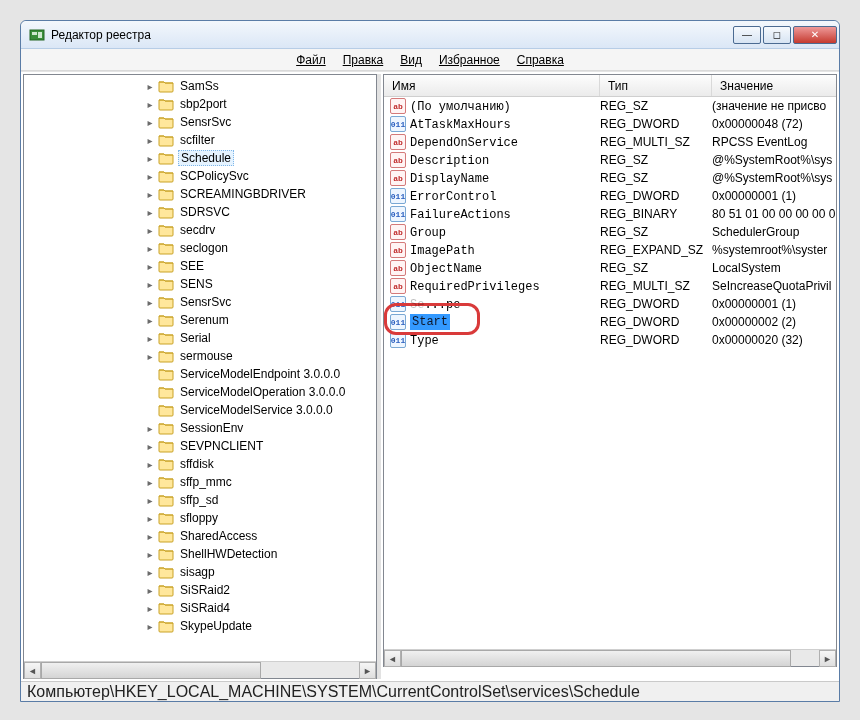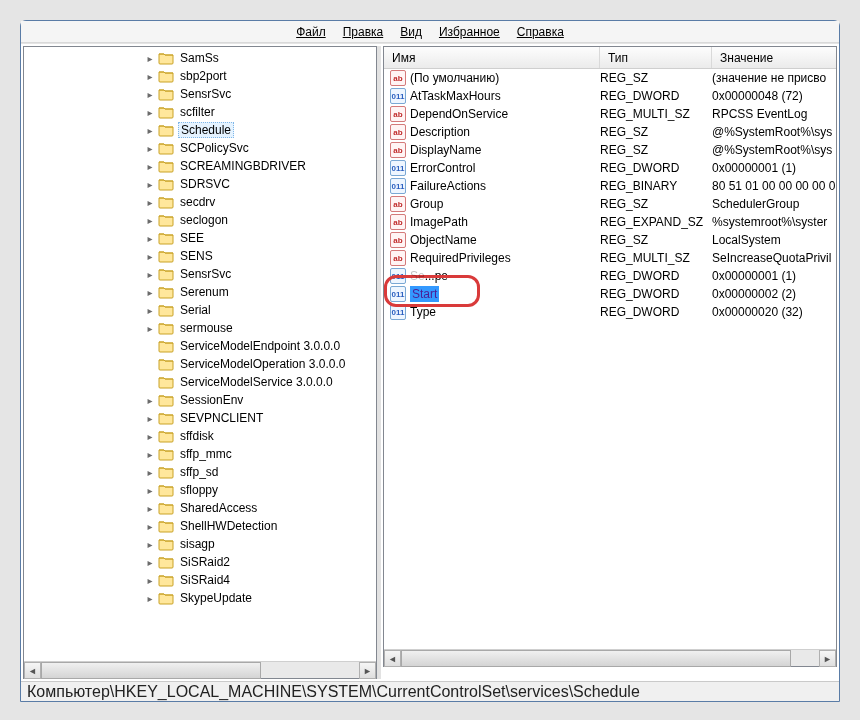--- a/index.html
+++ b/index.html
@@ -26,37 +26,52 @@
   .tree-row.selected .lbl { background: #e5f3ff; border: 1px dotted #7fb7e9; }
   svg.folder-svg { width: 16px; height: 14px; }
   .hscroll { height: 17px; background: #e9e9e9; border-top: 1px solid #cfcfcf; position: relative; }
   .hscroll .btn { position: absolute; top: 0; width: 17px; height: 17px; background: linear-gradient(#f6f6f6,#dedede); border: 1px solid #b0b0b0; display:flex; align-items:center; justify-content:center; font-size:9px; color:#555;}
   .hscroll .btn.l { left: 0; } .hscroll .btn.r { right: 0; }
   .hscroll .thumb { position: absolute; top: 0; height: 17px; background: linear-gradient(#f0f0f0,#d4d4d4); border: 1px solid #a8a8a8; }
   .listhead { height: 22px; display: flex; align-items: center; background: linear-gradient(#fdfdfd,#ebebeb); border-bottom: 1px solid #cfcfcf; }
   .listhead .col { padding: 0 8px; height: 100%; display: flex; align-items: center; border-right: 1px solid #d9d9d9; }
   .listbody { flex: 1; overflow: hidden; position: relative; }
   .row { display: flex; align-items: center; height: 18px; }
-  .row .c1 { width: 216px; display: flex; align-items: center; padding-left: 6px; }
+  .row .c1 { width: 216px; display: flex; align-items: flex-end; padding-left: 6px; font-family: Liberation Mono, monospace; }
   .row .c2 { width: 112px; }
   .row .c3 { flex: 1; white-space: nowrap; overflow: hidden; }
   .valicon { width: 16px; height: 16px; margin-right: 4px; display: inline-flex; align-items:center; justify-content:center; font-size: 8px; font-weight: bold; border: 1px solid; border-radius: 2px;}
   .valicon.ab { background: #fff4f4; border-color: #d47a7a; color: #c02c2c; }
   .valicon.bn { background: #eef6ff; border-color: #7aa8d4; color: #2c60c0; }
-  .row.selected .name { background: #3399ff; color: #4c1d95; padding: 1px 2px; }
+  .row.selected .name { background: #3399ff; color: #0f172a; padding: 1px 2px; }
   .highlight-ring { position: absolute; border: 3px solid #d93a3a; border-radius: 12px; pointer-events: none; }
   .vsplit { width: 4px; background: #e2e2e2; cursor: col-resize; margin: 2px 0; }
   .statusbar { height: 20px; border-top: 1px solid #cacaca; background: #f0f0f0; padding: 2px 6px; display: flex; align-items: center; font-size: 16px; color: #222;}
   .treelines { position: relative; }
   .col.name { width: 216px; } .col.type { width: 112px; } .col.val { flex: 1; border-right: none; }
 </style>
 </head>
 <body>
 
 <div class="window">
+  <div class="titlebar">
+    <span class="icon">
+      <svg viewBox="0 0 16 16">
+          <rect x="1" y="3" width="14" height="10" fill="#3b8e3b" stroke="#256625"></rect>
+          <rect x="3" y="5" width="5" height="3" fill="#cfe8cf"></rect>
+          <rect x="9" y="5" width="4" height="6" fill="#cfe8cf"></rect>
+        </svg>
+    </span>
+    <span class="title">Редактор реестра</span>
+    <div class="winbtns">
+      <div class="winbtn">—</div>
+      <div class="winbtn">◻</div>
+      <div class="winbtn close">✕</div>
+    </div>
+  </div>
 
   <div class="menubar">
     <span class="menuitem"><span class="hot">Файл</span></span>
     <span class="menuitem"><span class="hot">Правка</span></span>
     <span class="menuitem"><span class="hot">Вид</span></span>
     <span class="menuitem"><span class="hot">Избранное</span></span>
     <span class="menuitem"><span class="hot">Справка</span></span>
   </div>
 
   <div class="content">

